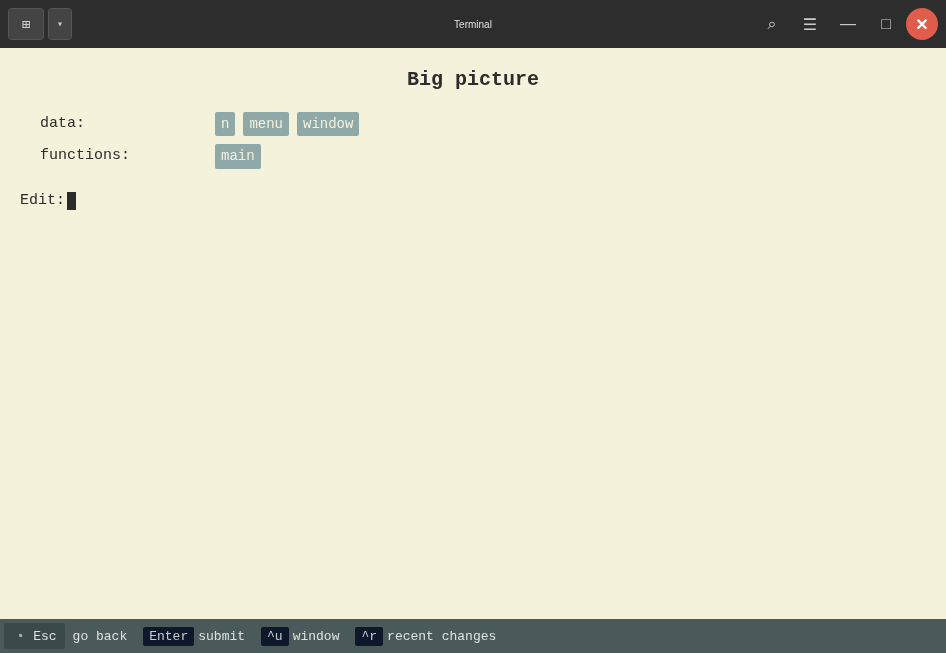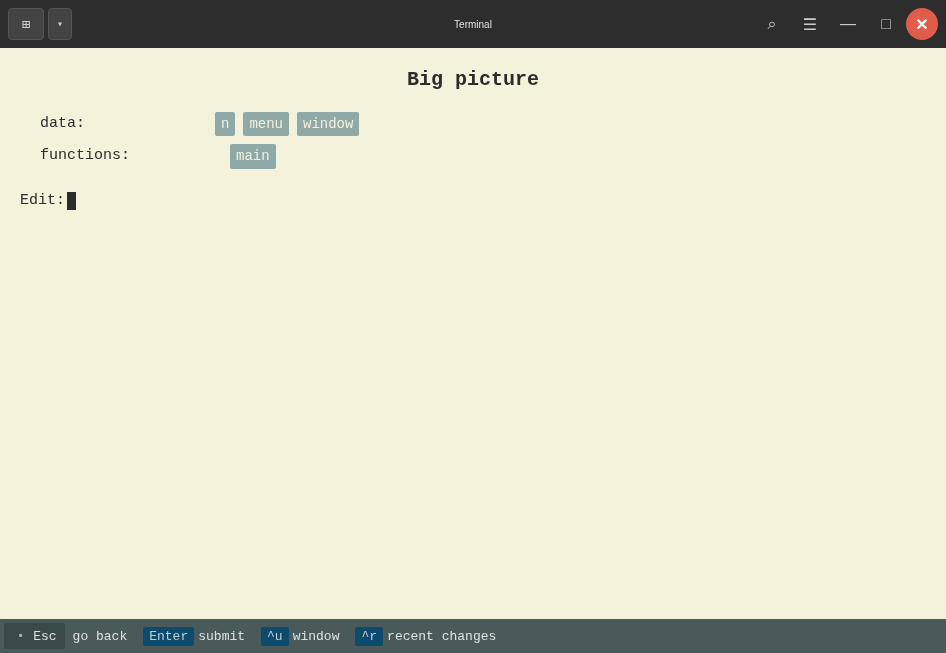--- a/index.html
+++ b/index.html
@@ -150,21 +150,20 @@
       font-size: 14px;
     }
 
     .functions-section {
       margin-top: 4px;
     }
 
     .functions-row {
       display: flex;
       align-items: flex-start;
-      gap: 15px;
     }
 
     .functions-items {
       display: flex;
       flex-direction: row;
       gap: 8px;
       justify-content: flex-end;
     }
 
     .edit-line {
@@ -201,21 +200,21 @@
       height: 26px;
       padding: 0 8px;
       font-family: 'Courier New', Courier, monospace;
       font-size: 13px;
       color: #e0e0e0;
       cursor: pointer;
       white-space: nowrap;
     }
 
     .bottom-key-label {
-      background: #0c4a6e;
+      background: #0f172a;
       color: #c0d0d0;
       padding: 2px 6px;
       border-radius: 2px;
       font-size: 13px;
       margin-right: 4px;
     }
 
     .bottom-key-dark {
       background: #3a4a4a;
       border-radius: 2px;

